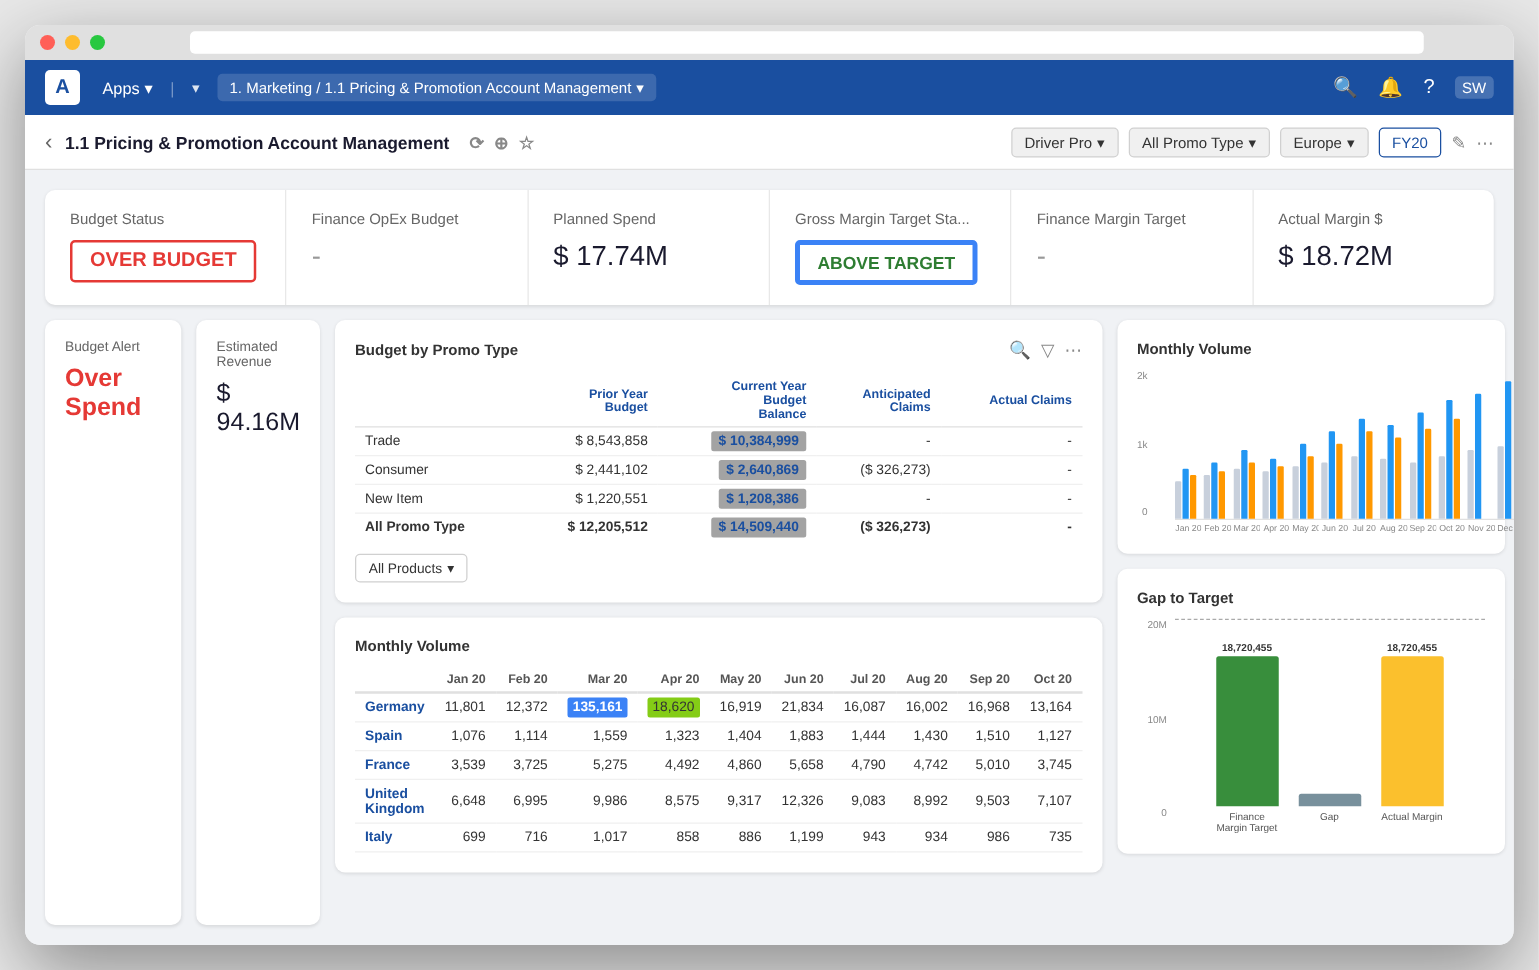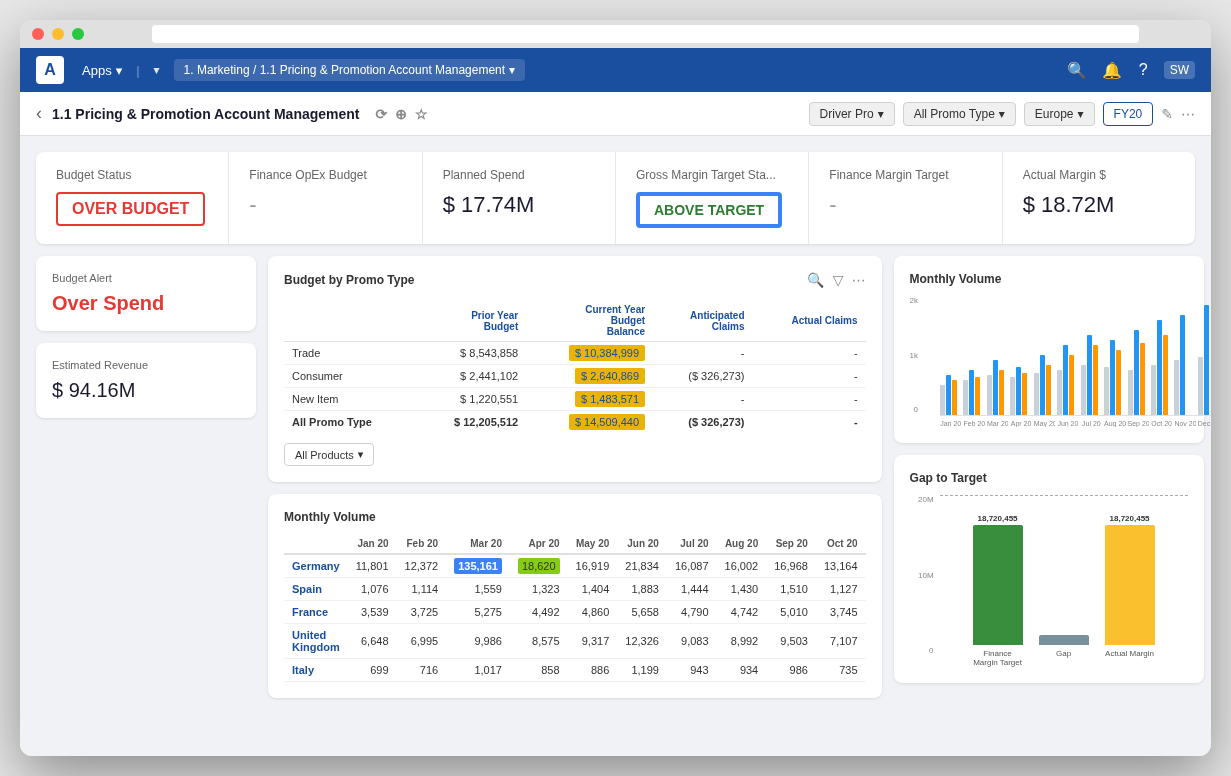--- a/index.html
+++ b/index.html
@@ -197,21 +197,21 @@
     
     .two-col {
       display: flex;
       gap: 12px;
       flex: 1;
     }
 
     
     .left-panel {
       display: flex;
-      flex-direction: column;
+      flex-direction: row;
       gap: 12px;
       width: 220px;
       flex-shrink: 0;
     }
     .card {
       background: white;
       border-radius: 8px;
       padding: 16px;
       box-shadow: 0 1px 3px rgba(0,0,0,0.1);
     }
@@ -254,21 +254,21 @@
     }
     .budget-table th:first-child { text-align: left; }
     .budget-table td {
       padding: 5px 8px;
       text-align: right;
       color: #333;
       border-bottom: 1px solid #f0f0f0;
     }
     .budget-table td:first-child { text-align: left; font-weight: 500; }
     .budget-table tr:last-child td { font-weight: 600; border-bottom: none; }
-    .budget-table .highlight { background: #eab308; color: #1a4fa0; font-weight: 400; border-radius: 2px; }
+    .budget-table .highlight { background: #a3a3a3; color: #1a4fa0; font-weight: 700; border-radius: 2px; }
     .all-products-btn {
       margin-top: 10px;
       background: none;
       border: 1px solid #d0d0d0;
       border-radius: 4px;
       padding: 4px 10px;
       font-size: 11px;
       color: #333;
       cursor: pointer;
       display: flex;
@@ -474,21 +474,21 @@
               <tr>
                 <td>Consumer</td>
                 <td>$  2,441,102</td>
                 <td><span class="highlight" style="padding:2px 6px;">$ 2,640,869</span></td>
                 <td>($  326,273)</td>
                 <td>-</td>
               </tr>
               <tr>
                 <td>New Item</td>
                 <td>$  1,220,551</td>
-                <td><span class="highlight" style="padding:2px 6px;">$ 1,483,571</span></td>
+                <td><span class="highlight" style="padding:2px 6px;">$ 1,208,386</span></td>
                 <td>-</td>
                 <td>-</td>
               </tr>
               <tr style="font-weight:600;">
                 <td>All Promo Type</td>
                 <td>$  12,205,512</td>
                 <td><span class="highlight" style="padding:2px 6px;">$ 14,509,440</span></td>
                 <td>($  326,273)</td>
                 <td>-</td>
               </tr>

